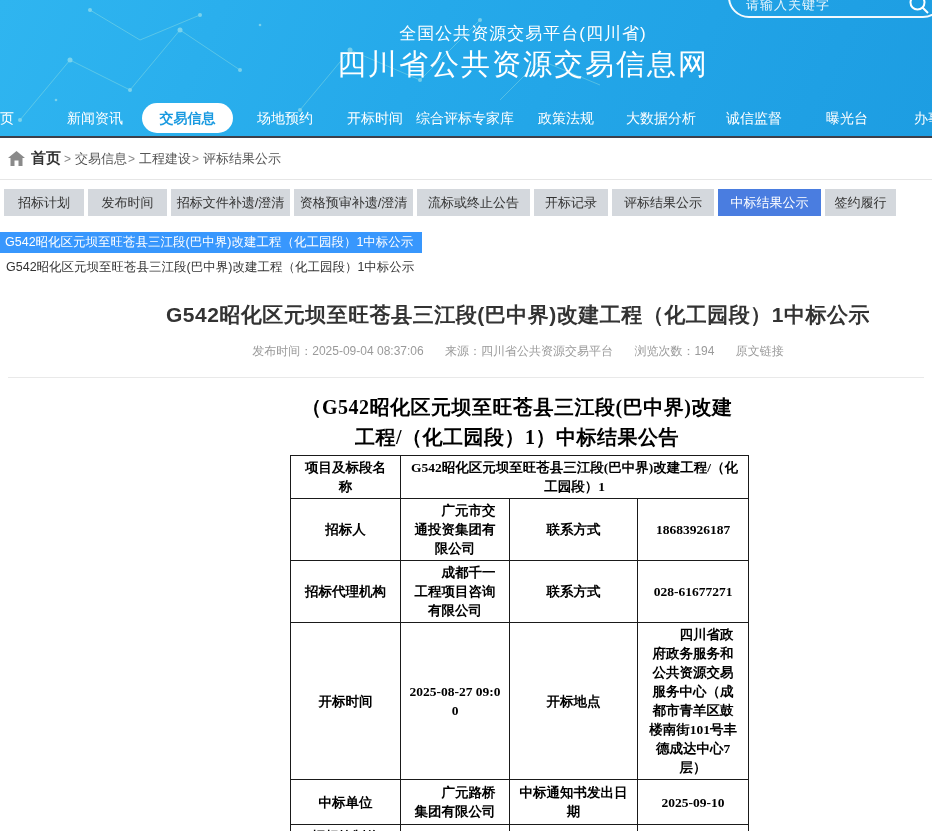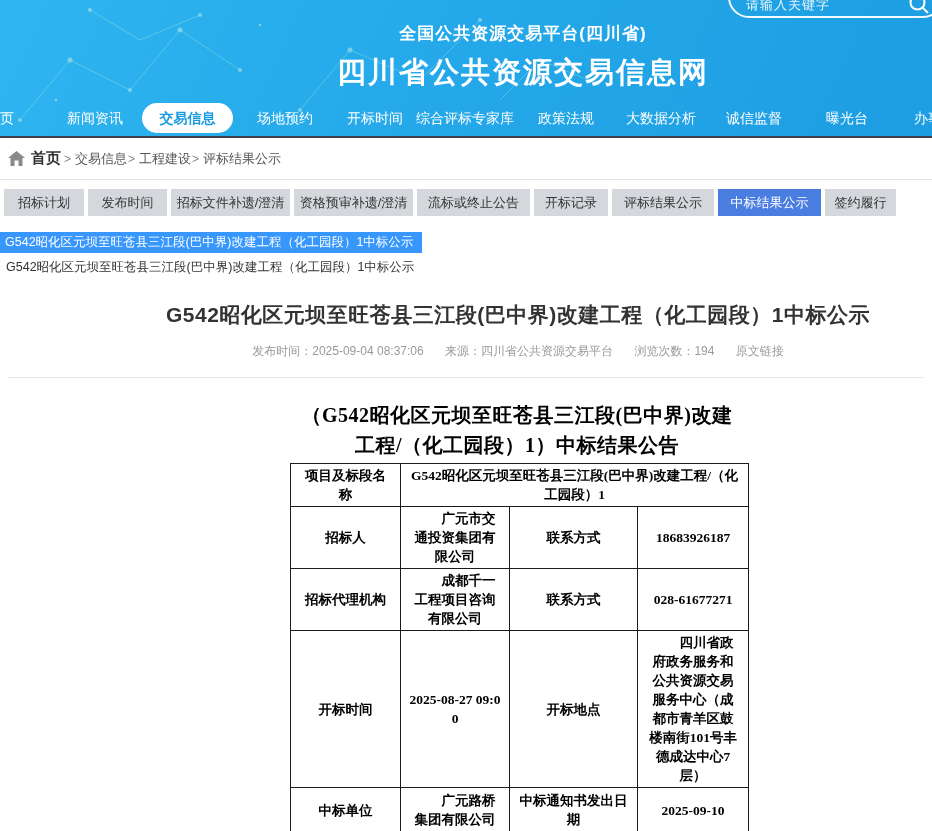--- a/index.html
+++ b/index.html
@@ -6,22 +6,22 @@
   html,body { width:932px; height:831px; overflow:hidden; background:#fff;
     font-family:"Liberation Sans","DejaVu Sans",sans-serif; }
 
   
   .topbar { position:relative; width:932px; height:138px;
     background:linear-gradient(115deg,#2fb5f0 0%,#25a9ea 45%,#1d9de2 100%);
     border-bottom:2px solid #3c3f4a; overflow:hidden; }
   .constellation { position:absolute; left:0; top:0; opacity:.45; }
   .hdr-titles { position:absolute; left:523px; top:22px; transform:translateX(-50%);
     text-align:center; color:#fff; white-space:nowrap; }
-  .hdr-sub { font-size:17px; font-weight:bold; letter-spacing:1px; }
-  .hdr-main { font-size:29px; font-weight:bold; letter-spacing:2px; margin-top:8px; }
+  .hdr-sub { font-size:17px; font-weight:normal; letter-spacing:1px; }
+  .hdr-main { font-size:29px; font-weight:normal; letter-spacing:2px; }
   .search { position:absolute; left:728px; top:-24px; width:216px; height:42px;
     border:2px solid rgba(255,255,255,.95); border-radius:21px; }
   .search-ph { position:absolute; left:16px; bottom:2px; font-size:13px;
     color:rgba(255,255,255,.9); letter-spacing:1px; }
   .search-icon { position:absolute; right:12px; bottom:1px; }
   .nav { position:absolute; left:0; top:98px; width:932px; height:40px; }
   .nav-item { position:absolute; top:0; height:40px; line-height:40px;
     color:#fff; font-size:14px; white-space:nowrap; cursor:pointer; }
   .nav-item.active { top:5px; height:30px; line-height:30px; width:91px;
     background:#fff; color:#1a9ae0; font-weight:bold; border-radius:15px; text-align:center; }
@@ -53,21 +53,21 @@
 
   
   .article { width:1036px; }
   .art-title { margin-top:26px; text-align:center; font-size:21px; font-weight:bold;
     color:#333; letter-spacing:.5px; }
   .art-meta { margin-top:14px; text-align:center; font-size:12px; color:#9a9a9a; }
   .art-meta span { margin:0 9px; }
   .divider { margin:17px 8px 0 8px; border-top:1px solid #e9e9e9; width:916px; }
 
   .docwrap { font-family:"Liberation Serif","DejaVu Serif",serif; color:#000; }
-  .doc-title { width:440px; margin:22px auto 0 auto; margin-left:297px;
+  .doc-title { width:440px; margin:14px auto 0 auto; margin-left:297px;
     text-align:center; font-size:20px; font-weight:bold; line-height:30px; letter-spacing:.5px; }
 
   table.result { border-collapse:collapse; margin-left:290px; margin-top:3px;
     table-layout:fixed; width:458px; font-weight:bold; font-size:13.5px; }
   table.result td { border:1.5px solid #1a1a1a; text-align:center; vertical-align:middle;
     padding:2px 8px; line-height:19px; word-break:break-all; }
   .r0 td{height:42px}.r1 td{height:54px}.r2 td{height:59px}.r3 td{height:131px}
   .r4 td{height:45px}.r5 td{height:38px}
   td.indent { text-align:justify; text-indent:2em; }
 </style>

